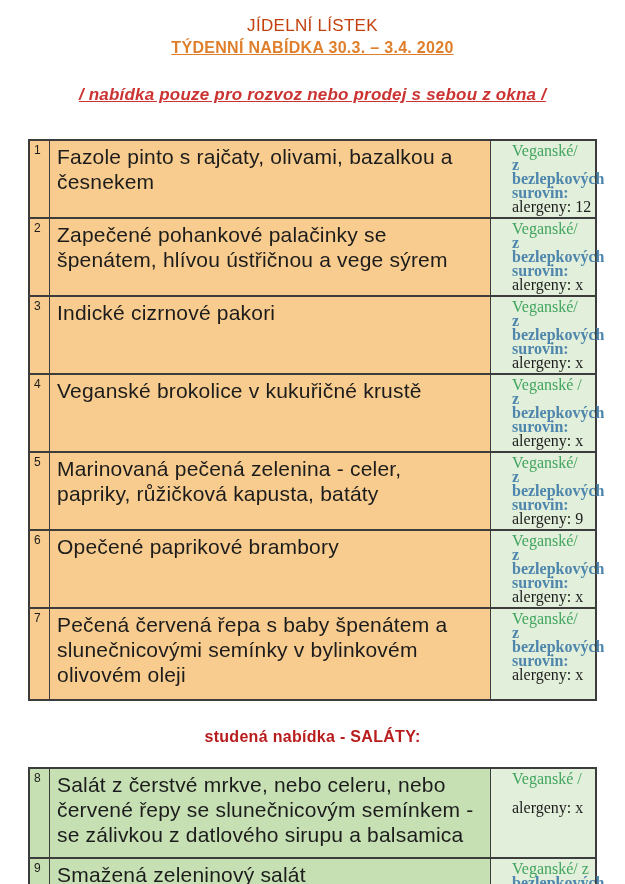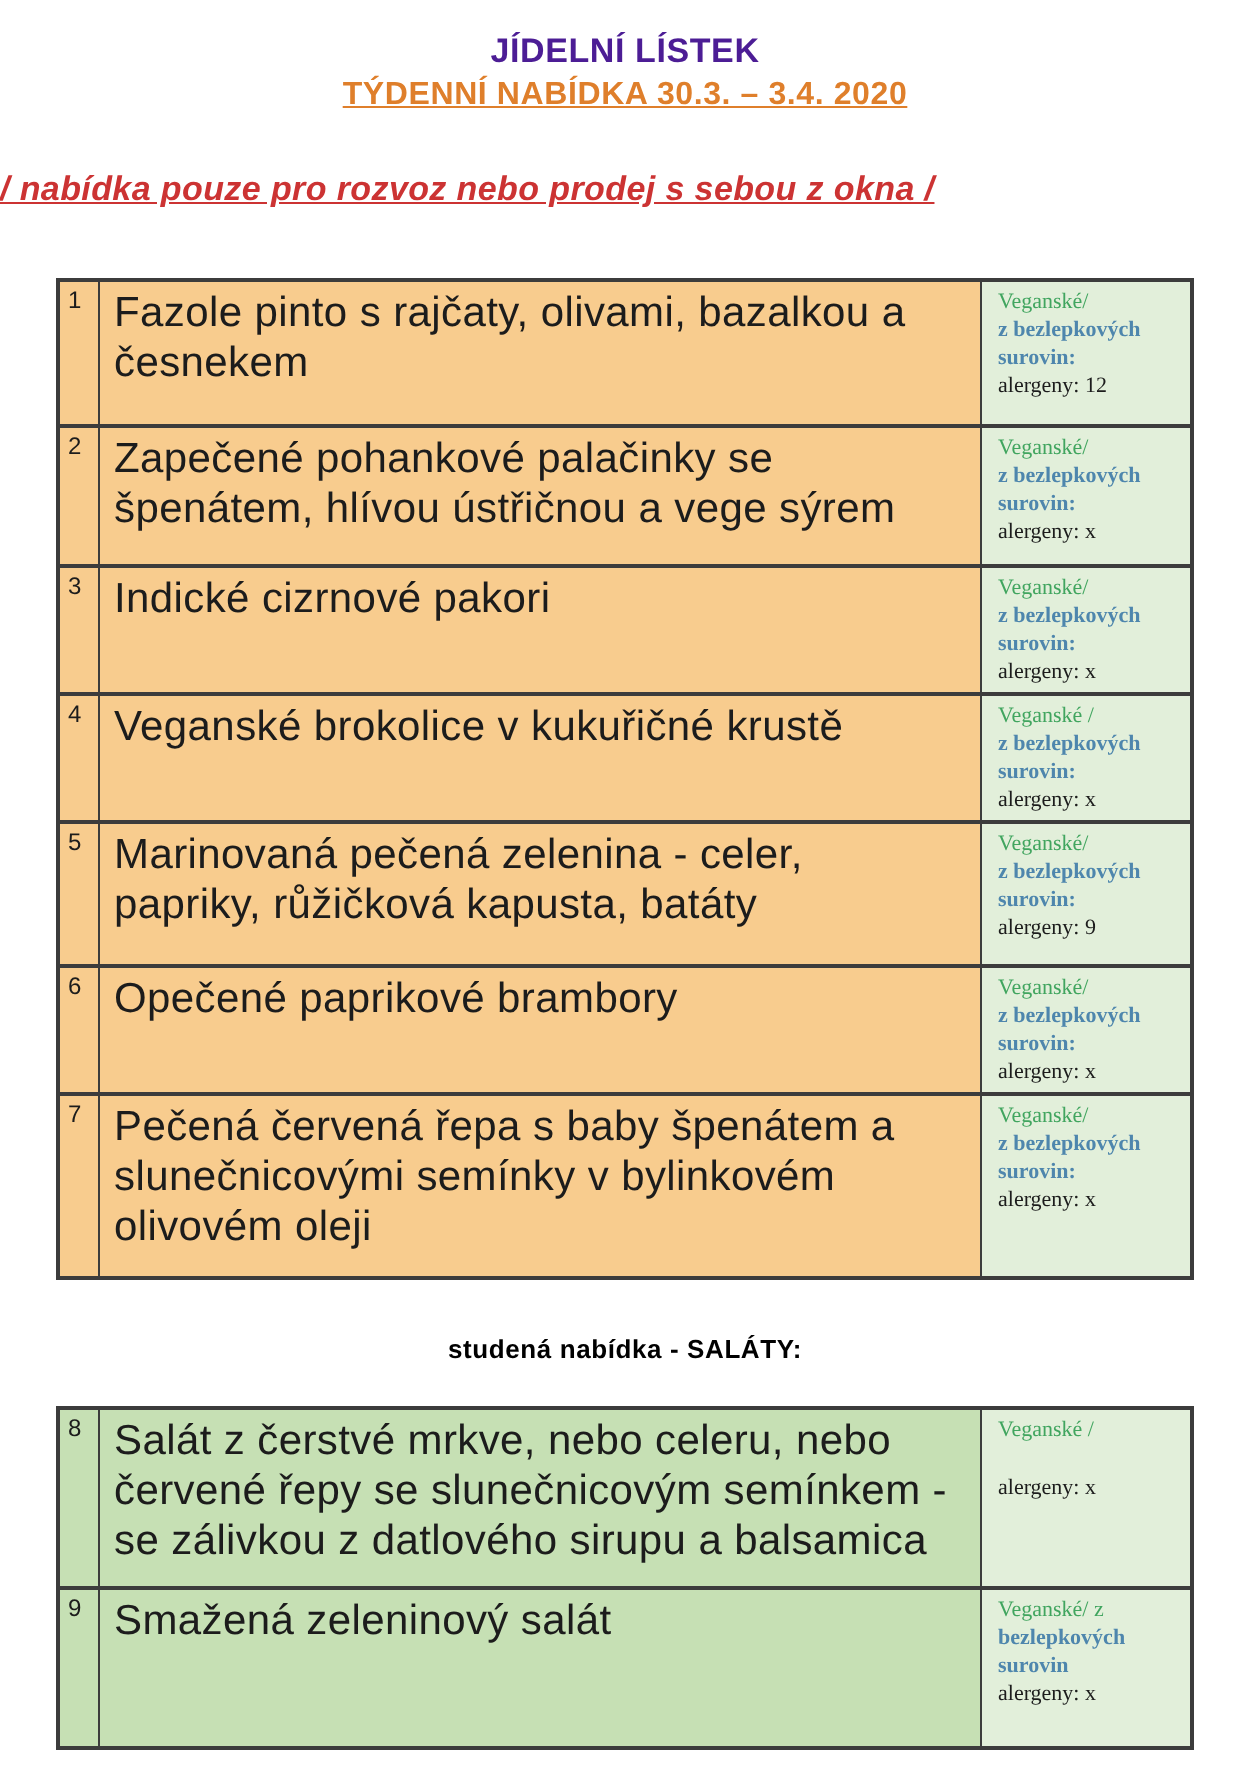--- a/index.html
+++ b/index.html
@@ -7,39 +7,39 @@
   body {
     width: 625px;
     height: 884px;
     font-family: "Liberation Sans", sans-serif;
     color: #1c1c1c;
     overflow: hidden;
   }
   .header { text-align: center; padding-top: 16px; }
   .page-title {
     font-size: 17px;
-    font-weight: bold;
-    color: #4c1d95;
+    font-weight: normal;
+    color: #c2410c;
     letter-spacing: 0.3px;
   }
   .page-subtitle {
     font-size: 16px;
     font-weight: bold;
     color: #DF7F2B;
     text-decoration: underline;
     margin-top: 3px;
     letter-spacing: 0.3px;
   }
   .notice {
     font-size: 17px;
     font-weight: bold;
     font-style: italic;
     color: #CC3333;
     text-decoration: underline;
-    text-align: left;
+    text-align: center;
     margin-top: 28px;
     letter-spacing: 0.2px;
   }
   .menu-table {
     margin: 0 28px;
     border: 2px solid #3c3c3c;
     width: 569px;
   }
   .menu-table.warm { margin-top: 34px; }
   .menu-table.cold { margin-top: 21px; }
@@ -58,45 +58,45 @@
     font-size: 21px;
     line-height: 25px;
     padding: 3px 10px 0 7px;
     letter-spacing: 0.2px;
   }
   .cell-side {
     width: 104px;
     flex: 0 0 104px;
     background: #E2EFDA;
     font-family: "Liberation Serif", serif;
-    font-size: 11px;
+    font-size: 16px;
     line-height: 14px;
-    padding: 3px 3px 3px 8px;
+    padding: 3px 3px 3px 21px;
   }
   .warm .cell-num, .warm .cell-dish { background: #F8CC8E; }
   .cold .cell-num, .cold .cell-dish { background: #C6E0B4; }
   .vegan-label { display: block; color: #41A55F; }
   .surovin-label { display: block; color: #4E86AD; font-weight: bold; }
   .alergeny-label { display: block; color: #1c1c1c; }
   .alergeny-gap { margin-top: 15px; }
   
   .warm .row:nth-child(1) { min-height: 71px; }
   .warm .row:nth-child(2) { min-height: 70px; }
   .warm .row:nth-child(3) { min-height: 63px; }
   .warm .row:nth-child(4) { min-height: 58px; }
   .warm .row:nth-child(5) { min-height: 72px; }
   .warm .row:nth-child(6) { min-height: 57px; }
   .warm .row:nth-child(7) { min-height: 92px; }
   .cold .row:nth-child(1) { min-height: 88px; }
   .cold .row:nth-child(2) { min-height: 80px; }
   .section-title {
     text-align: center;
-    font-size: 13px;
+    font-size: 16px;
     font-weight: bold;
-    color: #000000;
+    color: #b91c1c;
     margin-top: 27px;
     letter-spacing: 0.3px;
   }
 </style>
 </head>
 <body>
 
 <div class="header">
   <div class="page-title">JÍDELNÍ LÍSTEK</div>
   <div class="page-subtitle">TÝDENNÍ NABÍDKA 30.3. – 3.4. 2020</div>

